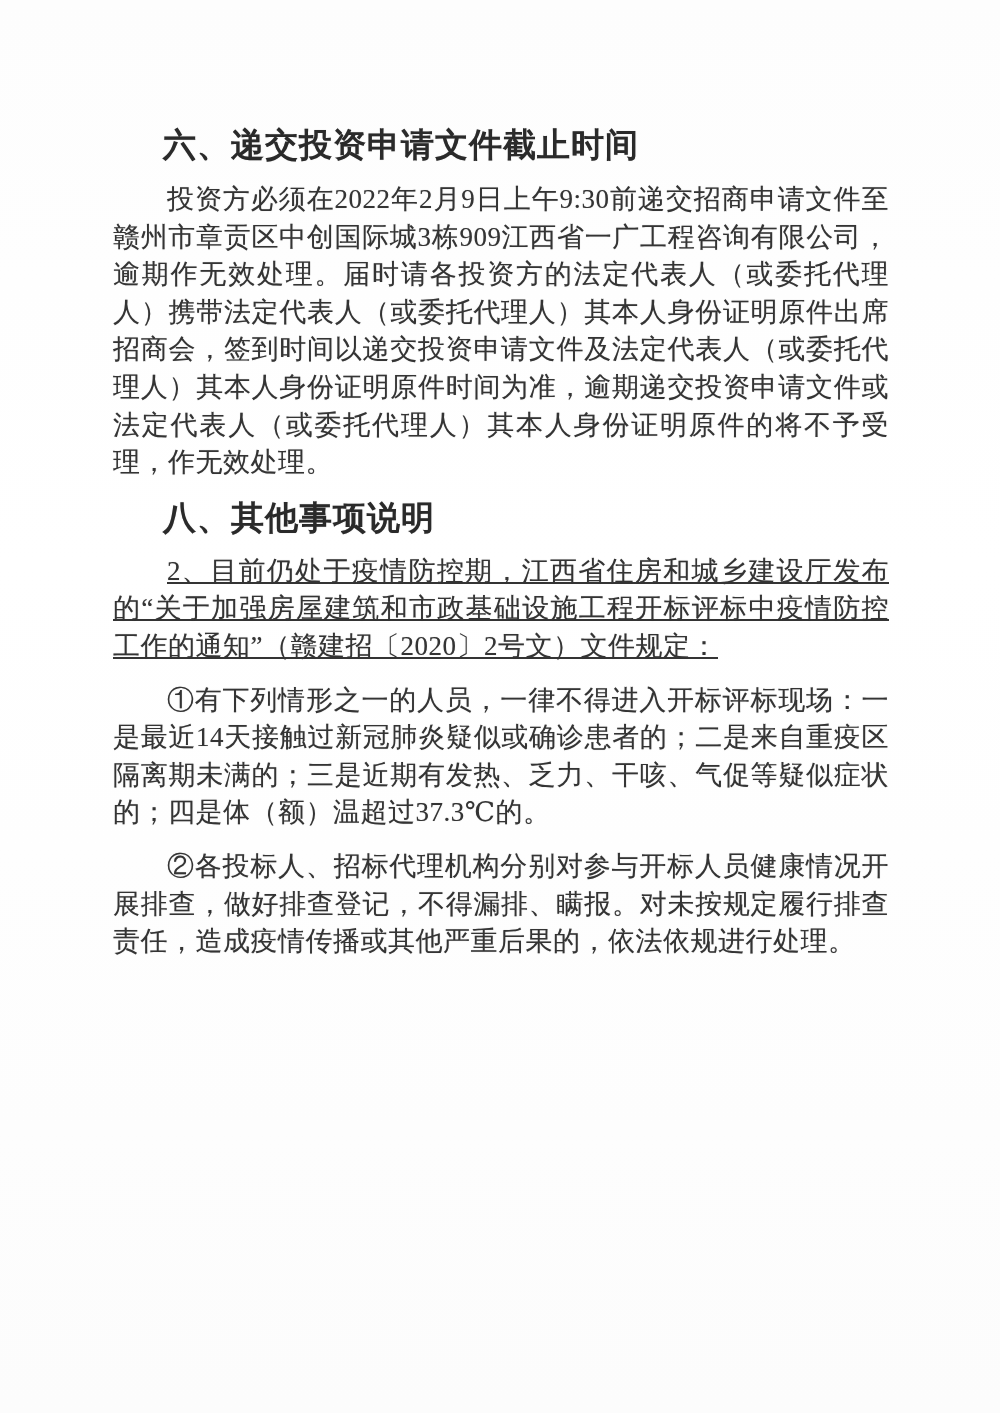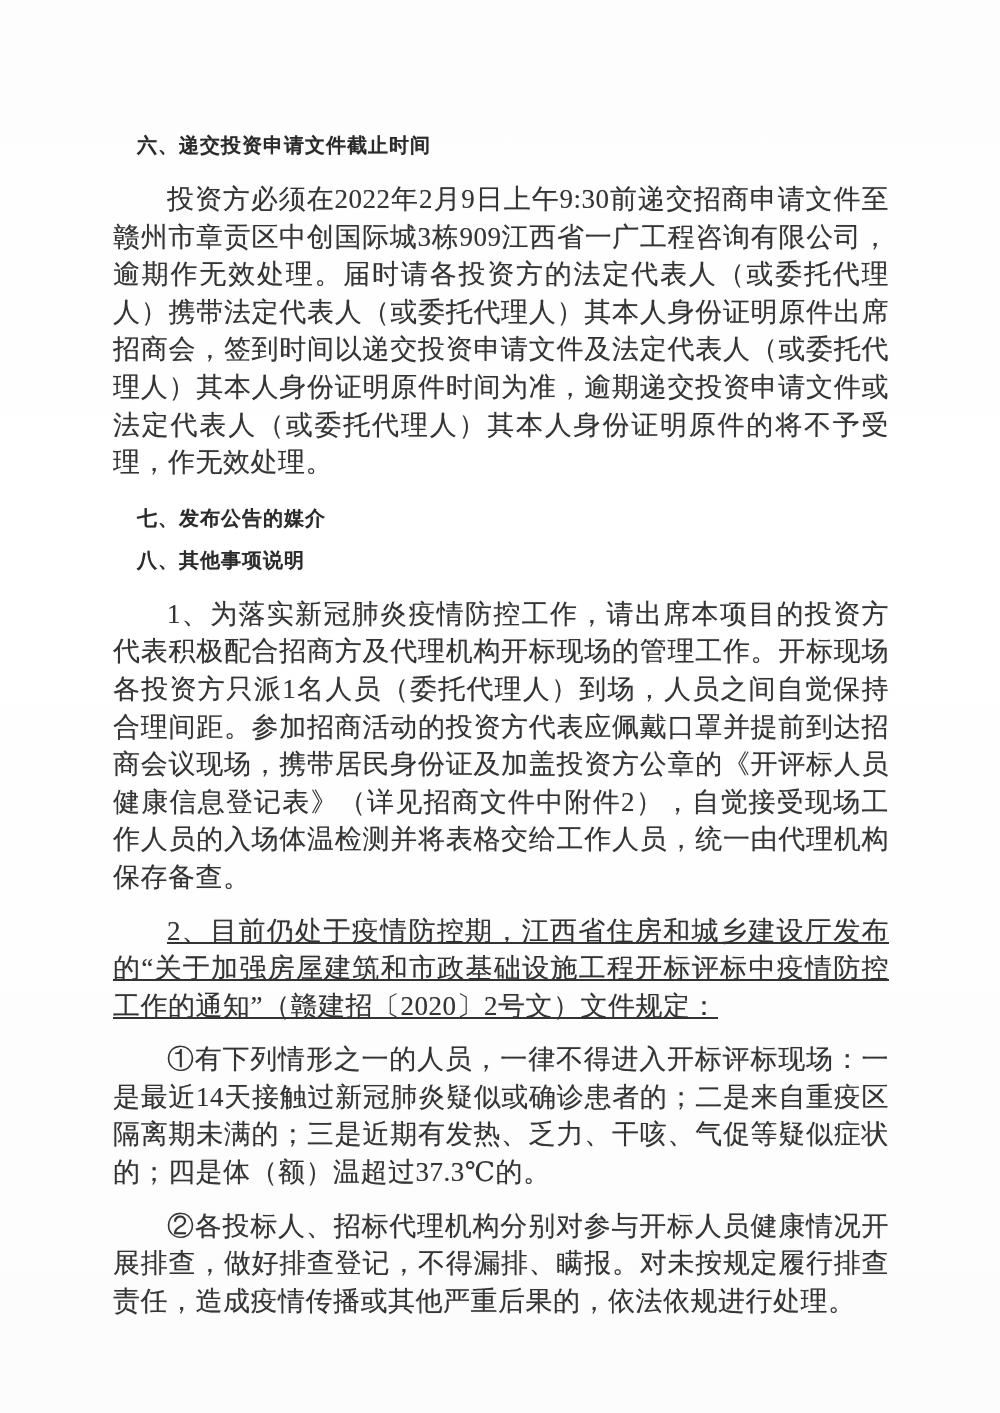--- a/index.html
+++ b/index.html
@@ -24,21 +24,21 @@
     letter-spacing: 0.5px;
     
     text-shadow: 0 0 0.8px rgba(70, 70, 70, 0.45);
   }
   .heading {
     margin: 0;
     padding: 0;
     text-indent: 2em;
     font-family: "Liberation Sans", "DejaVu Sans", sans-serif;
     font-weight: 700;
-    font-size: 20px;
+    font-size: 33px;
     line-height: 40px;
     color: #2a2a2a;
     letter-spacing: 1px;
     text-align: left;
   }
   .para {
     margin: 16px;
     padding: 0;
     text-indent: 2em;
   }
@@ -52,26 +52,24 @@
 </style>
 </head>
 <body>
 
 <div class="page">
 
   <h2 class="heading">六、递交投资申请文件截止时间</h2>
 
   <p class="para">投资方必须在2022年2月9日上午9:30前递交招商申请文件至赣州市章贡区中创国际城3栋909江西省一广工程咨询有限公司，逾期作无效处理。届时请各投资方的法定代表人（或委托代理人）携带法定代表人（或委托代理人）其本人身份证明原件出席招商会，签到时间以递交投资申请文件及法定代表人（或委托代理人）其本人身份证明原件时间为准，逾期递交投资申请文件或法定代表人（或委托代理人）其本人身份证明原件的将不予受理，作无效处理。</p>
 
-  <h2 class="heading gap-small">七、发布公告的媒介</h2>
 
 
   <h2 class="heading gap-small">八、其他事项说明</h2>
 
-  <p class="para">1、为落实新冠肺炎疫情防控工作，请出席本项目的投资方代表积极配合招商方及代理机构开标现场的管理工作。开标现场各投资方只派1名人员（委托代理人）到场，人员之间自觉保持合理间距。参加招商活动的投资方代表应佩戴口罩并提前到达招商会议现场，携带居民身份证及加盖投资方公章的《开评标人员健康信息登记表》（详见招商文件中附件2），自觉接受现场工作人员的入场体温检测并将表格交给工作人员，统一由代理机构保存备查。</p>
 
   <p class="para gap-before">2、目前仍处于疫情防控期，江西省住房和城乡建设厅发布的“关于加强房屋建筑和市政基础设施工程开标评标中疫情防控工作的通知”（赣建招〔2020〕2号文）文件规定：</p>
 
   <p class="para">①有下列情形之一的人员，一律不得进入开标评标现场：一是最近14天接触过新冠肺炎疑似或确诊患者的；二是来自重疫区隔离期未满的；三是近期有发热、乏力、干咳、气促等疑似症状的；四是体（额）温超过37.3℃的。</p>
 
   <p class="para">②各投标人、招标代理机构分别对参与开标人员健康情况开展排查，做好排查登记，不得漏排、瞒报。对未按规定履行排查责任，造成疫情传播或其他严重后果的，依法依规进行处理。</p>
 
 
 </div>
 

